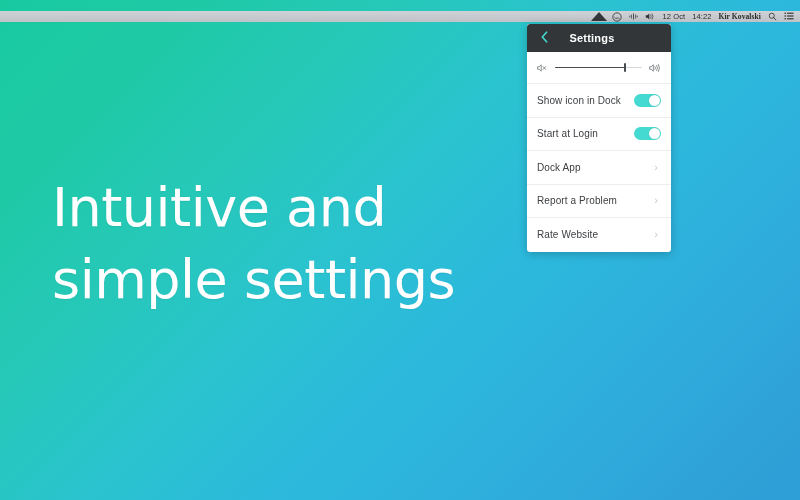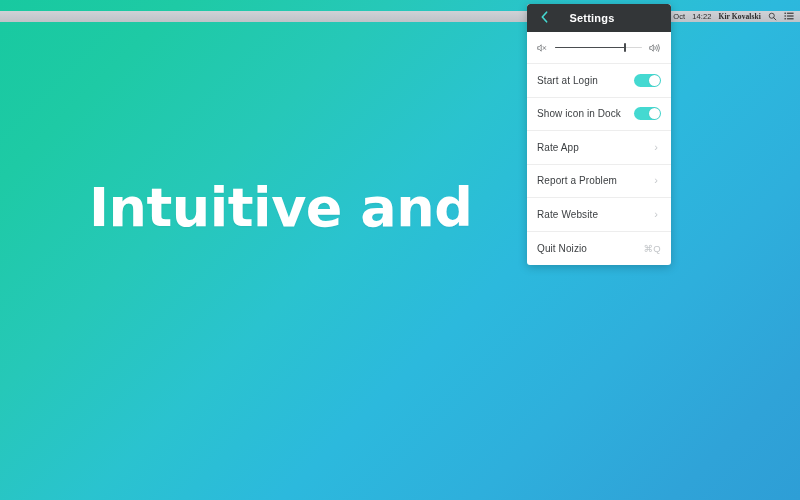--- a/index.html
+++ b/index.html
@@ -69,37 +69,37 @@
     top: 172px;
     color: #ffffff;
     font-size: 54px;
     line-height: 72px;
     font-weight: 100;
     letter-spacing: -0.5px;
     font-family: "DejaVu Sans", sans-serif;
     text-shadow: 0 1px 2px rgba(0,0,0,0.05);
     z-index: 5;
   }
-  #headline div { white-space: nowrap; font-weight: 700; margin-left: 37px; }
+  #headline div { white-space: nowrap; font-weight: 400; }
 
   
   #popover-arrow {
     position: absolute;
     left: 591px;
     top: 12px;
     width: 0; height: 0;
     border-left: 8px solid transparent;
     border-right: 8px solid transparent;
     border-bottom: 9px solid #333638;
     z-index: 45;
   }
   #popover {
     position: absolute;
     left: 527px;
-    top: 4px;
+    top: 24px;
     width: 144px;
     background: #ffffff;
     border-radius: 3px;
     box-shadow: 0 2px 10px rgba(0,0,0,0.22);
     overflow: hidden;
     z-index: 50;
   }
 
   #popover-header {
     height: 28px;
@@ -274,20 +274,21 @@
         <rect x="0.4" y="4.2" width="2" height="1.4" fill="#333"></rect>
         <rect x="3.6" y="4.2" width="8" height="1.4" fill="#333"></rect>
         <rect x="0.4" y="7.6" width="2" height="1.4" fill="#333"></rect>
         <rect x="3.6" y="7.6" width="8" height="1.4" fill="#333"></rect>
       </svg>
     </span>
   </div>
 
   <div id="headline">
     <div>Intuitive and</div>
+    <div>simple settings</div>
   </div>
 
   <div id="popover-arrow"></div>
 
   <div id="popover">
 
     <div id="popover-header">
       <div id="back-button">
         <span>
           <svg width="7" height="12" viewBox="0 0 7 12">
@@ -317,48 +318,44 @@
         <svg width="12" height="10" viewBox="0 0 14 11">
           <path d="M0.8 4 H2.6 L5 1.7 V9.3 L2.6 7 H0.8 Z" fill="none" stroke="#6a6d70" stroke-width="0.9" stroke-linejoin="round"></path>
           <path d="M7 3.8 Q8.3 5.5 7 7.2" fill="none" stroke="#6a6d70" stroke-width="0.9" stroke-linecap="round"></path>
           <path d="M9 2.5 Q11 5.5 9 8.5" fill="none" stroke="#6a6d70" stroke-width="0.9" stroke-linecap="round"></path>
           <path d="M11 1.4 Q13.6 5.5 11 9.6" fill="none" stroke="#6a6d70" stroke-width="0.9" stroke-linecap="round"></path>
         </svg>
       </span>
     </div>
 
     <div class="row">
+      <span class="row-label">Show icon in Dock</span>
+      <span class="toggle on" style="background: rgb(68, 217, 209);">
+        <span class="knob"></span>
+      </span>
+    </div>
+
+    <div class="row">
       <span class="row-label">Start at Login</span>
       <span class="toggle on" style="background: rgb(68, 217, 209);">
         <span class="knob"></span>
       </span>
     </div>
 
-    <div class="row">
-      <span class="row-label">Show icon in Dock</span>
-      <span class="toggle on" style="background: rgb(68, 217, 209);">
-        <span class="knob"></span>
-      </span>
-    </div>
-
-
-    <div class="row">
-      <span class="row-label">Rate App</span>
+
+    <div class="row">
+      <span class="row-label">Dock App</span>
       <span class="chevron-right">›</span>
     </div>
 
     <div class="row">
       <span class="row-label">Report a Problem</span>
       <span class="chevron-right">›</span>
     </div>
 
     <div class="row">
       <span class="row-label">Rate Website</span>
       <span class="chevron-right">›</span>
     </div>
 
-    <div class="row">
-      <span class="row-label">Quit Noizio</span>
-      <span class="shortcut">⌘Q</span>
-    </div>
 
   </div>
 </div>
 
 </body></html>

